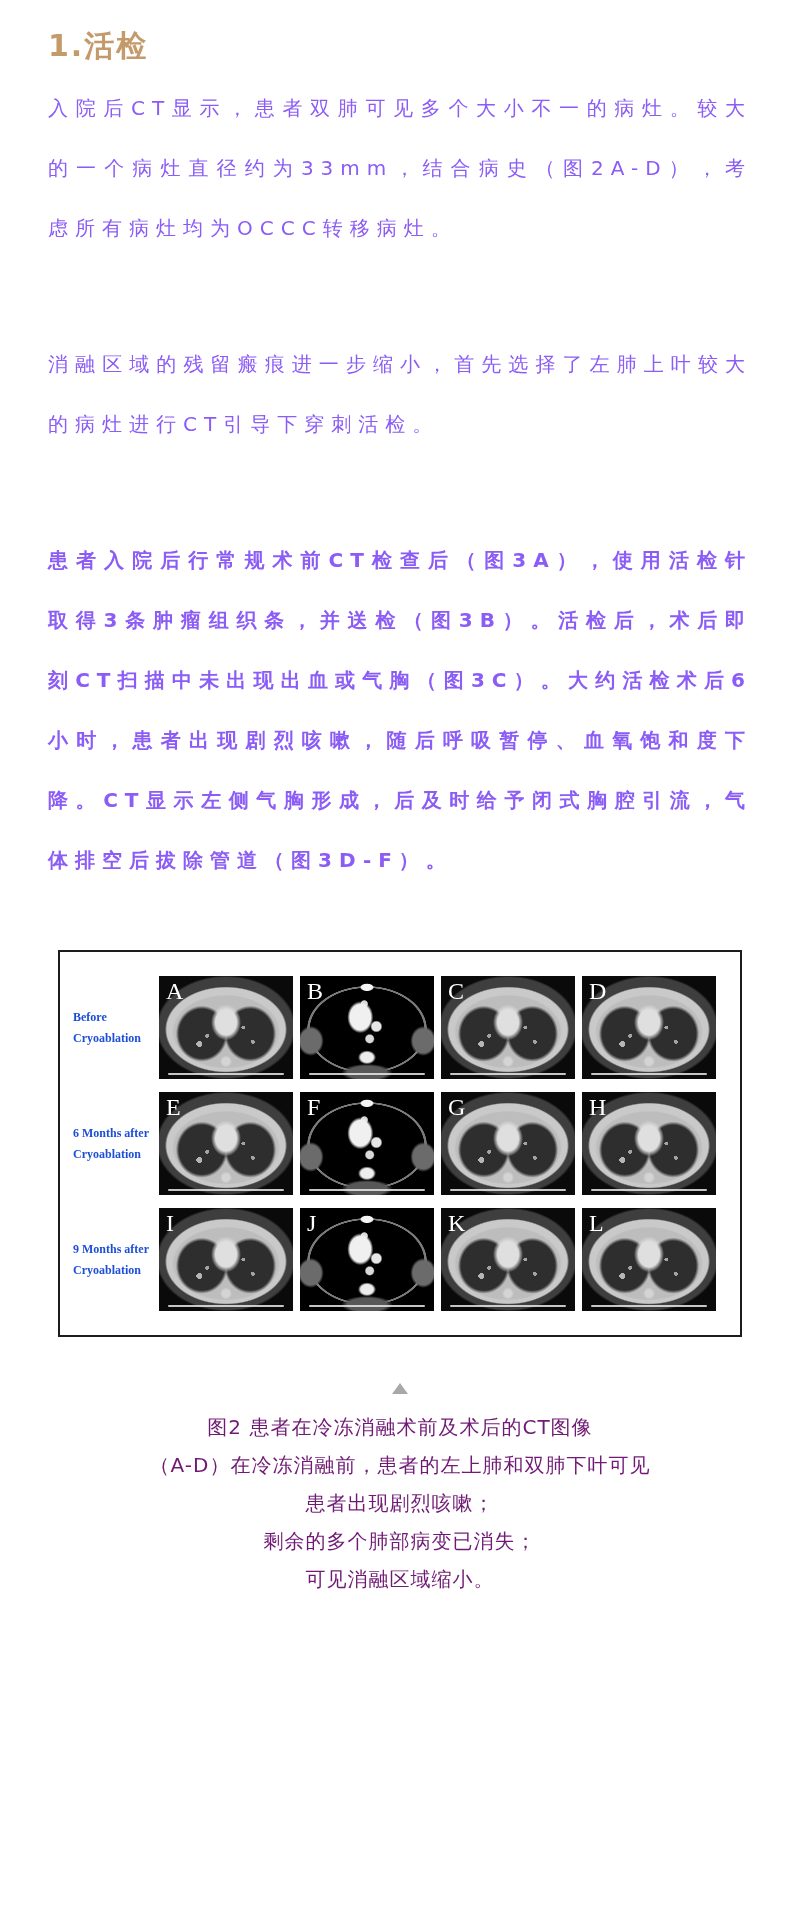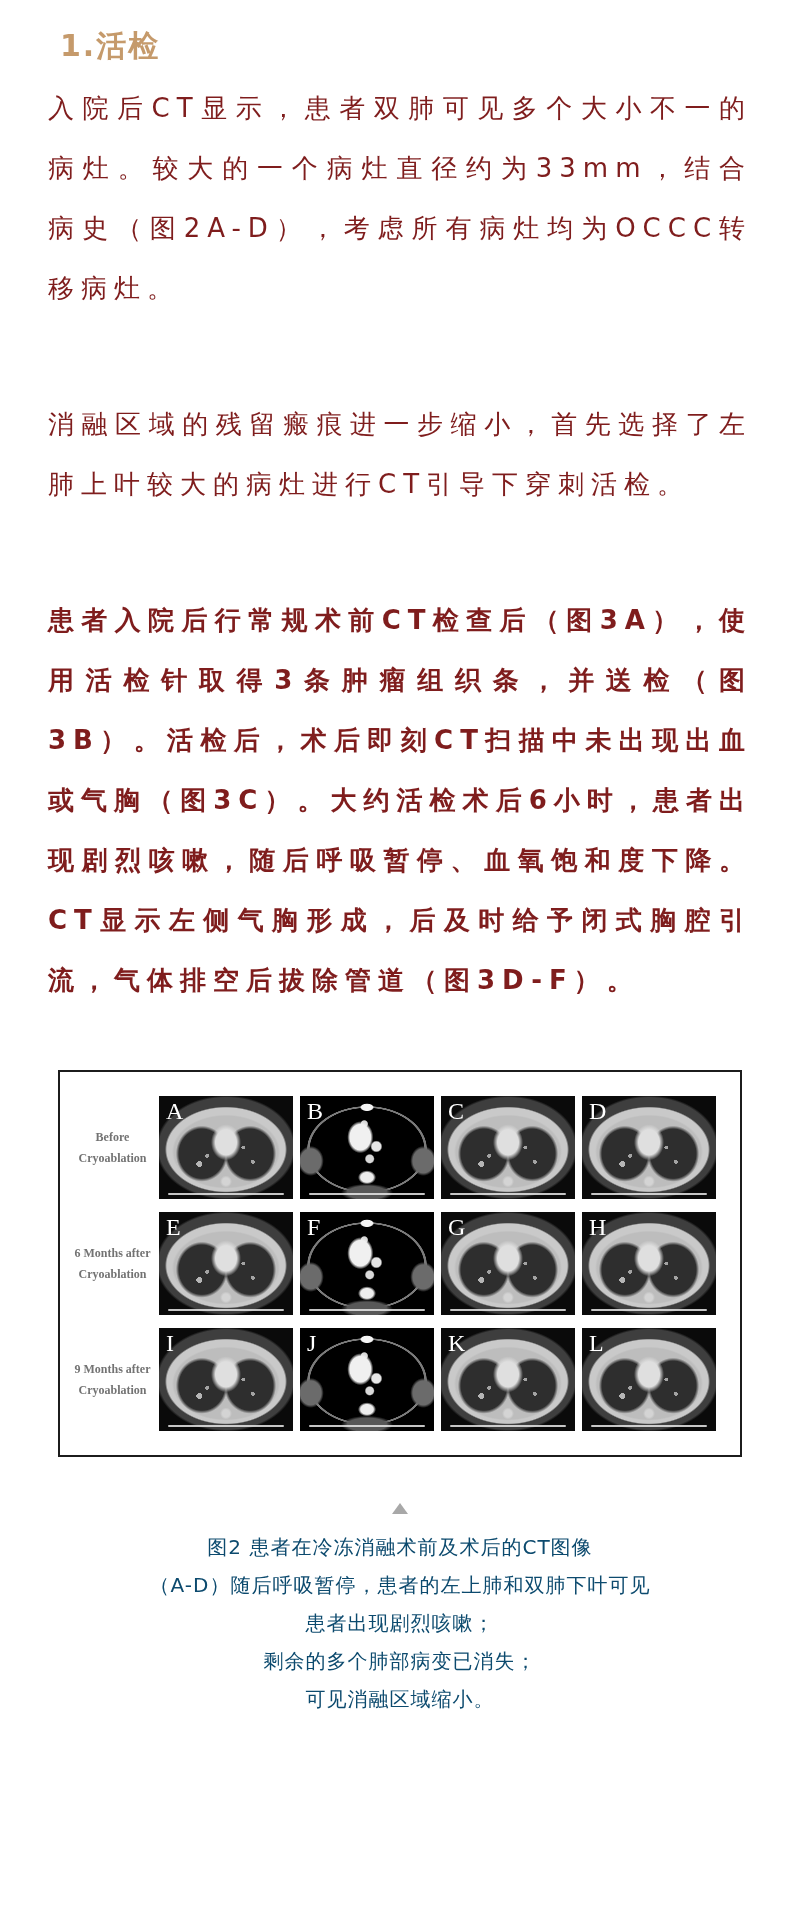--- a/index.html
+++ b/index.html
@@ -4,48 +4,48 @@
 <style>
   html,body{margin:0;padding:0;}
   body{
     width:800px;height:1928px;background:#ffffff;overflow:hidden;
     font-family:"DejaVu Sans","Liberation Sans",sans-serif;
     -webkit-font-smoothing:antialiased;
   }
   .content{padding:26px 48px 0 48px;}
 
   .section-title{
-    margin:0 0 12px 12px;
+    margin:0 0 12px 0;
     font-size:30px;line-height:40px;font-weight:bold;
     color:#C59A6B;letter-spacing:2px;
   }
   .body-paragraph{
     margin:0 0 76px 0;
-    font-size:26px;line-height:60px;letter-spacing:7px;
-    color:#7f1d1d;text-align:justify;text-justify:inter-character;
+    font-size:20px;line-height:60px;letter-spacing:7px;
+    color:#8b5cf6;text-align:justify;text-justify:inter-character;
   }
   .body-paragraph:last-of-type{margin-bottom:0;font-weight:bold;}
 
   
   .figure-panel{
     width:684px;box-sizing:border-box;
     margin:60px auto 0 auto;
     border:2px solid #1c1c1c;background:#ffffff;
     padding:24px 0 24px 8px;
   }
   .fig-grid{
     display:grid;
     grid-template-columns:84px repeat(4,134px);
     column-gap:7px;row-gap:13px;
     align-items:center;
   }
   .fig-row-label{
     font-family:"Liberation Serif","DejaVu Serif",serif;
     font-weight:bold;font-size:12px;line-height:21px;
-    color:#737373;padding-left:5px;text-align:center;
+    color:#1d4ed8;padding-left:5px;
   }
   .ct-cell{
     position:relative;width:134px;height:103px;overflow:hidden;background:#000;
   }
   .ct-cell > div{position:absolute;inset:0;background-repeat:no-repeat;}
   .ct-cell > div::after{
     content:"";position:absolute;left:7%;right:7%;bottom:4px;height:2px;
     background:rgba(232,232,232,.85);border-radius:1px;
   }
   
@@ -84,21 +84,21 @@
     color:#ffffff;font-family:"Liberation Serif","DejaVu Serif",serif;
     font-size:24px;line-height:30px;font-weight:normal;
   }
 
   
   .triangle-up{
     width:0;height:0;margin:46px auto 14px auto;
     border-left:8px solid transparent;border-right:8px solid transparent;
     border-bottom:11px solid #a8a8a8;
   }
-  .figure-caption{text-align:center;color:#0c4a6e;}
+  .figure-caption{text-align:center;color:#701a75;}
   .figure-caption .cap-line{
     font-size:20px;line-height:38px;letter-spacing:1px;
   }
 </style>
 </head>
 <body>
 
 <div class="content">
 
   <h2 class="section-title">1.活检</h2>
@@ -174,17 +174,17 @@
       <span class="ct-letter">L</span>
     </div>
 
   </div>
 </div>
 
 <div class="triangle-up"></div>
 
 <div class="figure-caption">
   <div class="cap-line">图2 患者在冷冻消融术前及术后的CT图像</div>
-  <div class="cap-line">（A-D）随后呼吸暂停，患者的左上肺和双肺下叶可见</div>
+  <div class="cap-line">（A-D）在冷冻消融前，患者的左上肺和双肺下叶可见</div>
   <div class="cap-line">患者出现剧烈咳嗽；</div>
   <div class="cap-line">剩余的多个肺部病变已消失；</div>
   <div class="cap-line">可见消融区域缩小。</div>
 </div>
 
 </body></html>

